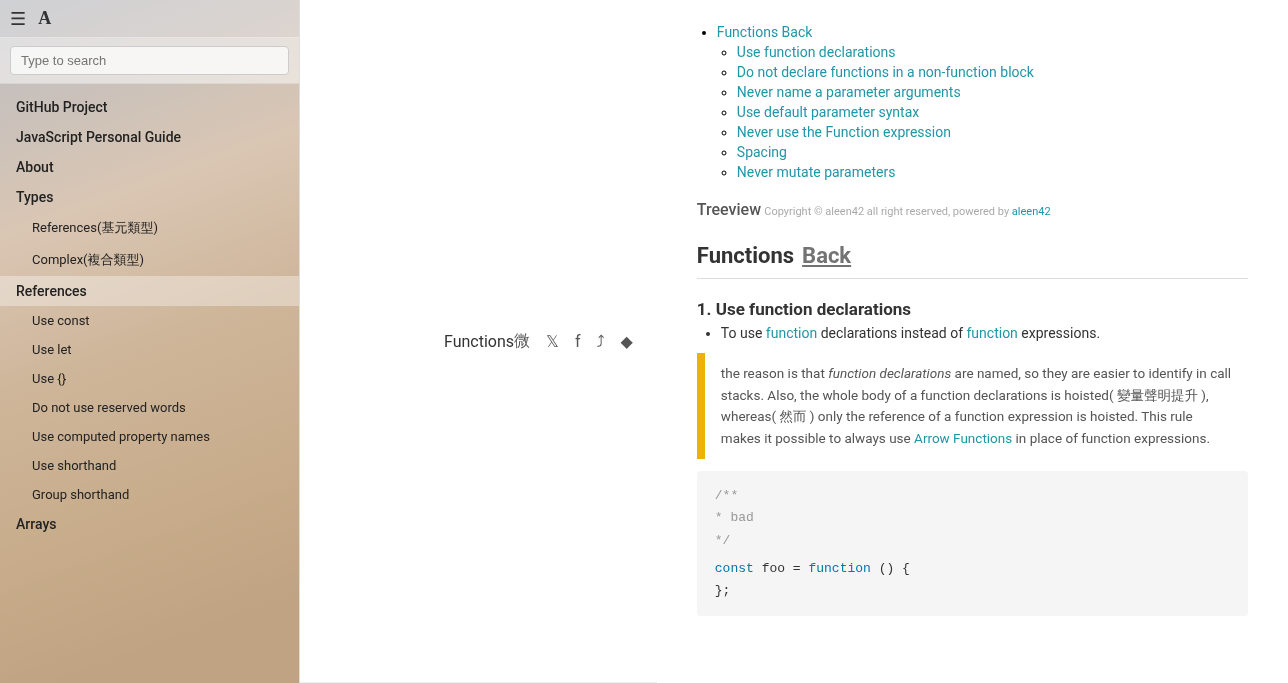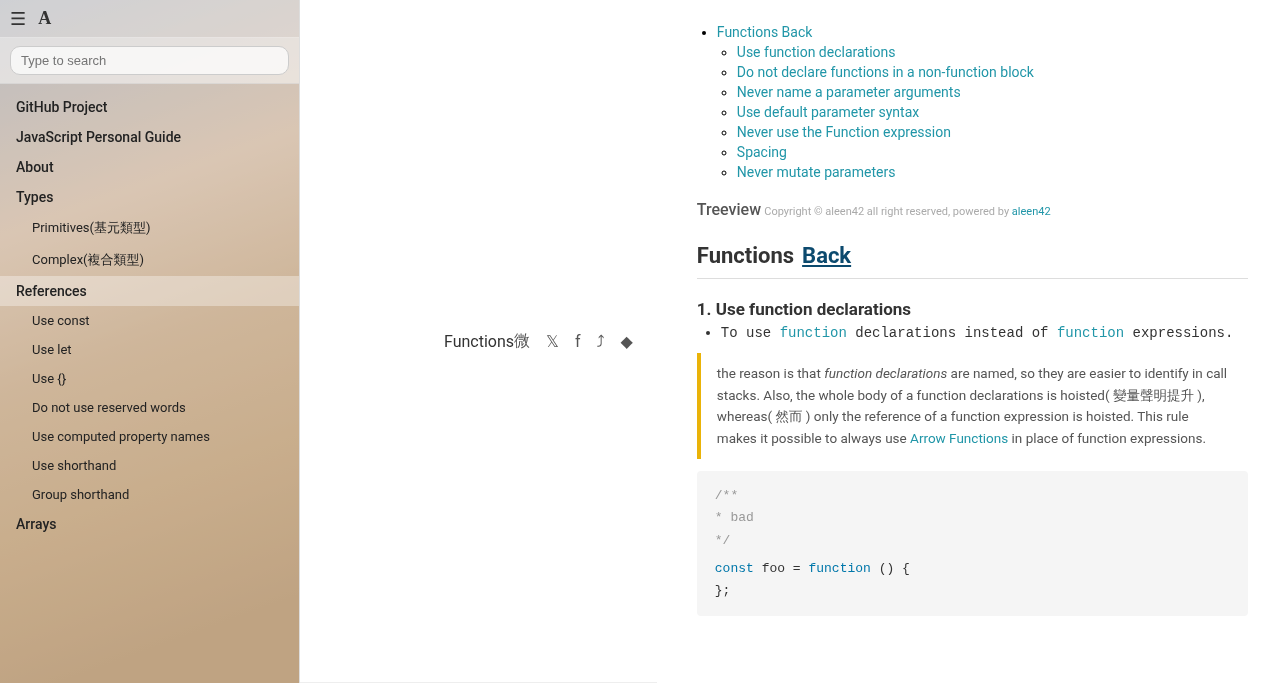--- a/index.html
+++ b/index.html
@@ -58,21 +58,21 @@
     }
     .search-box {
       padding: 8px 10px;
       background: rgba(255,255,255,0.5);
       border-bottom: 1px solid rgba(200,200,200,0.4);
     }
     .search-input {
       width: 100%;
       padding: 6px 10px;
       border: 1px solid #ccc;
-      border-radius: 10px;
+      border-radius: 4px;
       background: rgba(255,255,255,0.7);
       font-size: 13px;
       color: #999;
       outline: none;
     }
     .sidebar-nav {
       flex: 1;
       overflow-y: auto;
       padding: 8px 0;
     }
@@ -154,34 +154,34 @@
       font-size: 22px;
       font-weight: bold;
       color: #333;
       border-bottom: 1px solid #ddd;
       padding-bottom: 10px;
       margin-bottom: 20px;
       display: flex;
       align-items: baseline;
       gap: 8px;
     }
-    .section-title .back-link { color: #0c4a6e; font-size: 22px; font-weight: bold; }
+    .section-title .back-link { color: #737373; font-size: 22px; font-weight: bold; }
 
     .subsection-title {
       font-size: 17px;
       font-weight: bold;
       color: #333;
       margin-bottom: 4px;
     }
 
-    .bullet-list { list-style: disc; padding-left: 24px; margin-bottom: 12px; font-family: Liberation Mono, monospace; }
+    .bullet-list { list-style: disc; padding-left: 24px; margin-bottom: 12px; }
     .bullet-list li { margin: 6px 0; font-size: 14px; color: #333; }
 
     .blockquote {
-      border-left: 4px solid #eab308;
+      border-left: 8px solid #eab308;
       padding: 10px 16px;
       margin: 12px 0;
       color: #555;
       font-size: 13.5px;
       line-height: 1.6;
     }
     .blockquote .link { color: #2196a8; text-decoration: none; }
 
     .code-block {
       background: #f5f5f5;
@@ -208,21 +208,21 @@
       <span class="sidebar-header-a">A</span>
     </div>
     <div class="search-box">
       <input class="search-input" type="text" placeholder="Type to search" style="">
     </div>
     <nav class="sidebar-nav">
       <div class="nav-item top-level">GitHub Project</div>
       <div class="nav-item top-level">JavaScript Personal Guide</div>
       <div class="nav-item top-level">About</div>
       <div class="nav-item top-level">Types</div>
-      <div class="nav-item sub-level">Primitives(基元類型)</div>
+      <div class="nav-item sub-level">References(基元類型)</div>
       <div class="nav-item sub-level">Complex(複合類型)</div>
       <div class="nav-item top-level active">References</div>
       <div class="nav-item sub-level">Use const</div>
       <div class="nav-item sub-level">Use let</div>
       <div class="nav-item sub-level">Use {}</div>
       <div class="nav-item sub-level">Do not use reserved words</div>
       <div class="nav-item sub-level">Use computed property names</div>
       <div class="nav-item sub-level">Use shorthand</div>
       <div class="nav-item sub-level">Group shorthand</div>
       <div class="nav-item top-level">Arrays</div>

